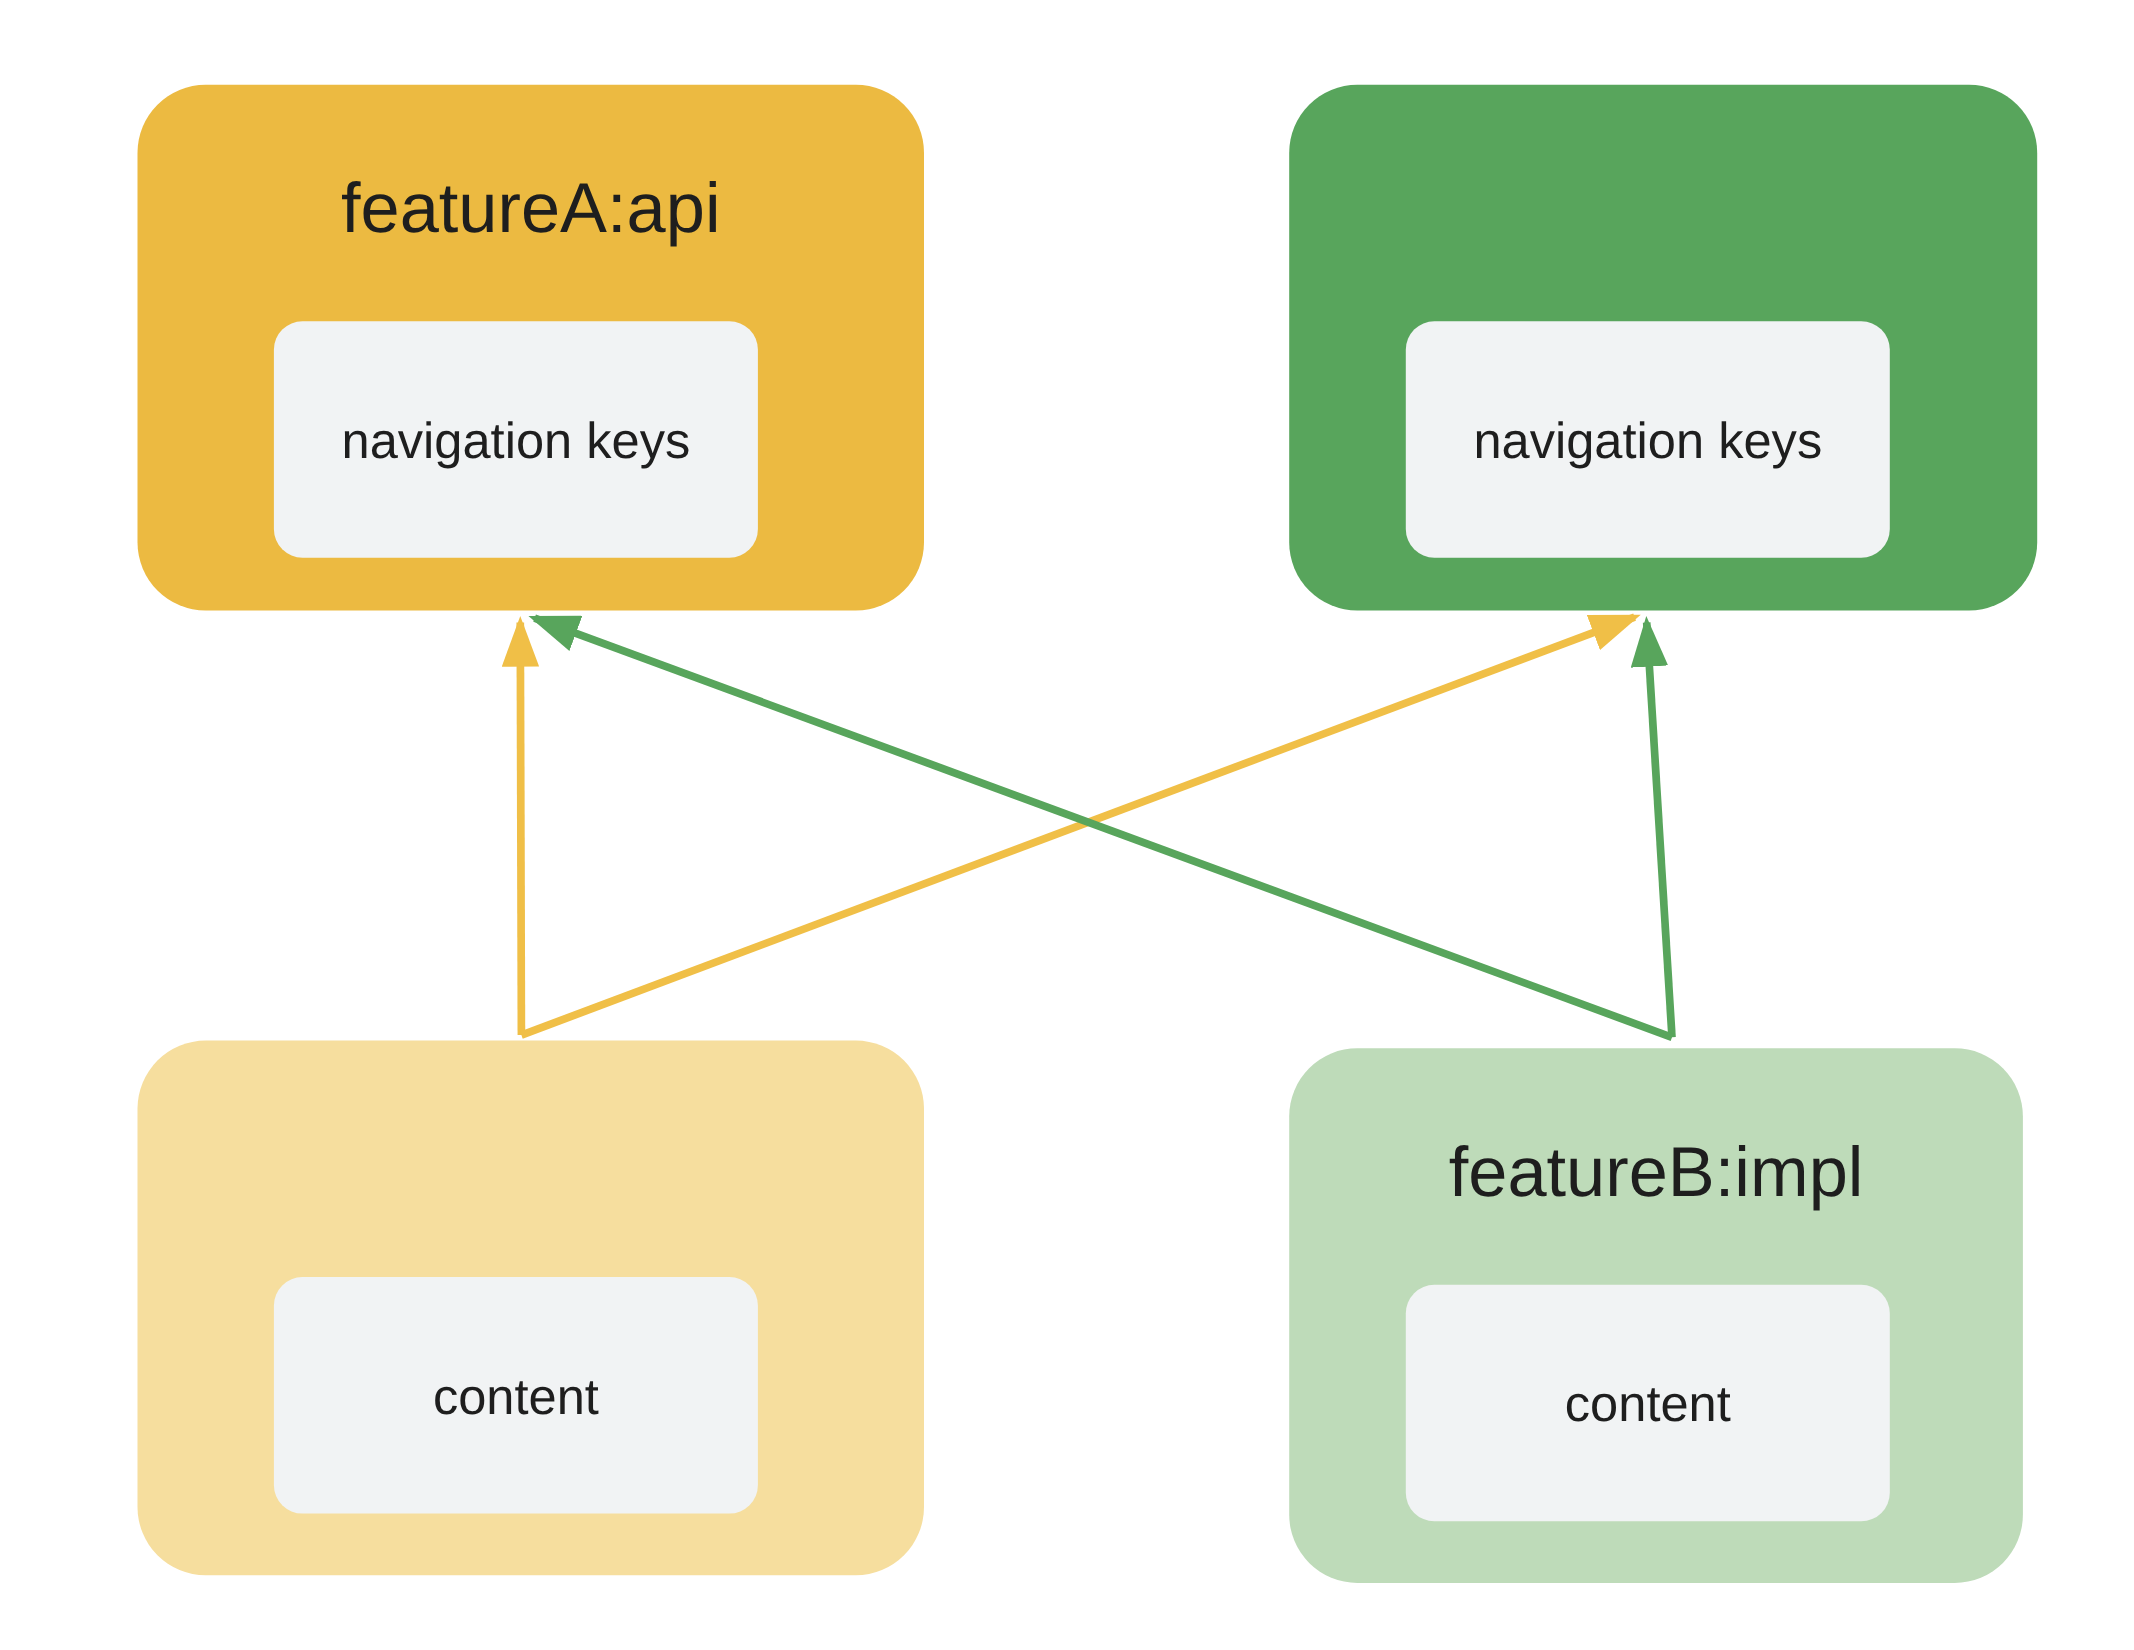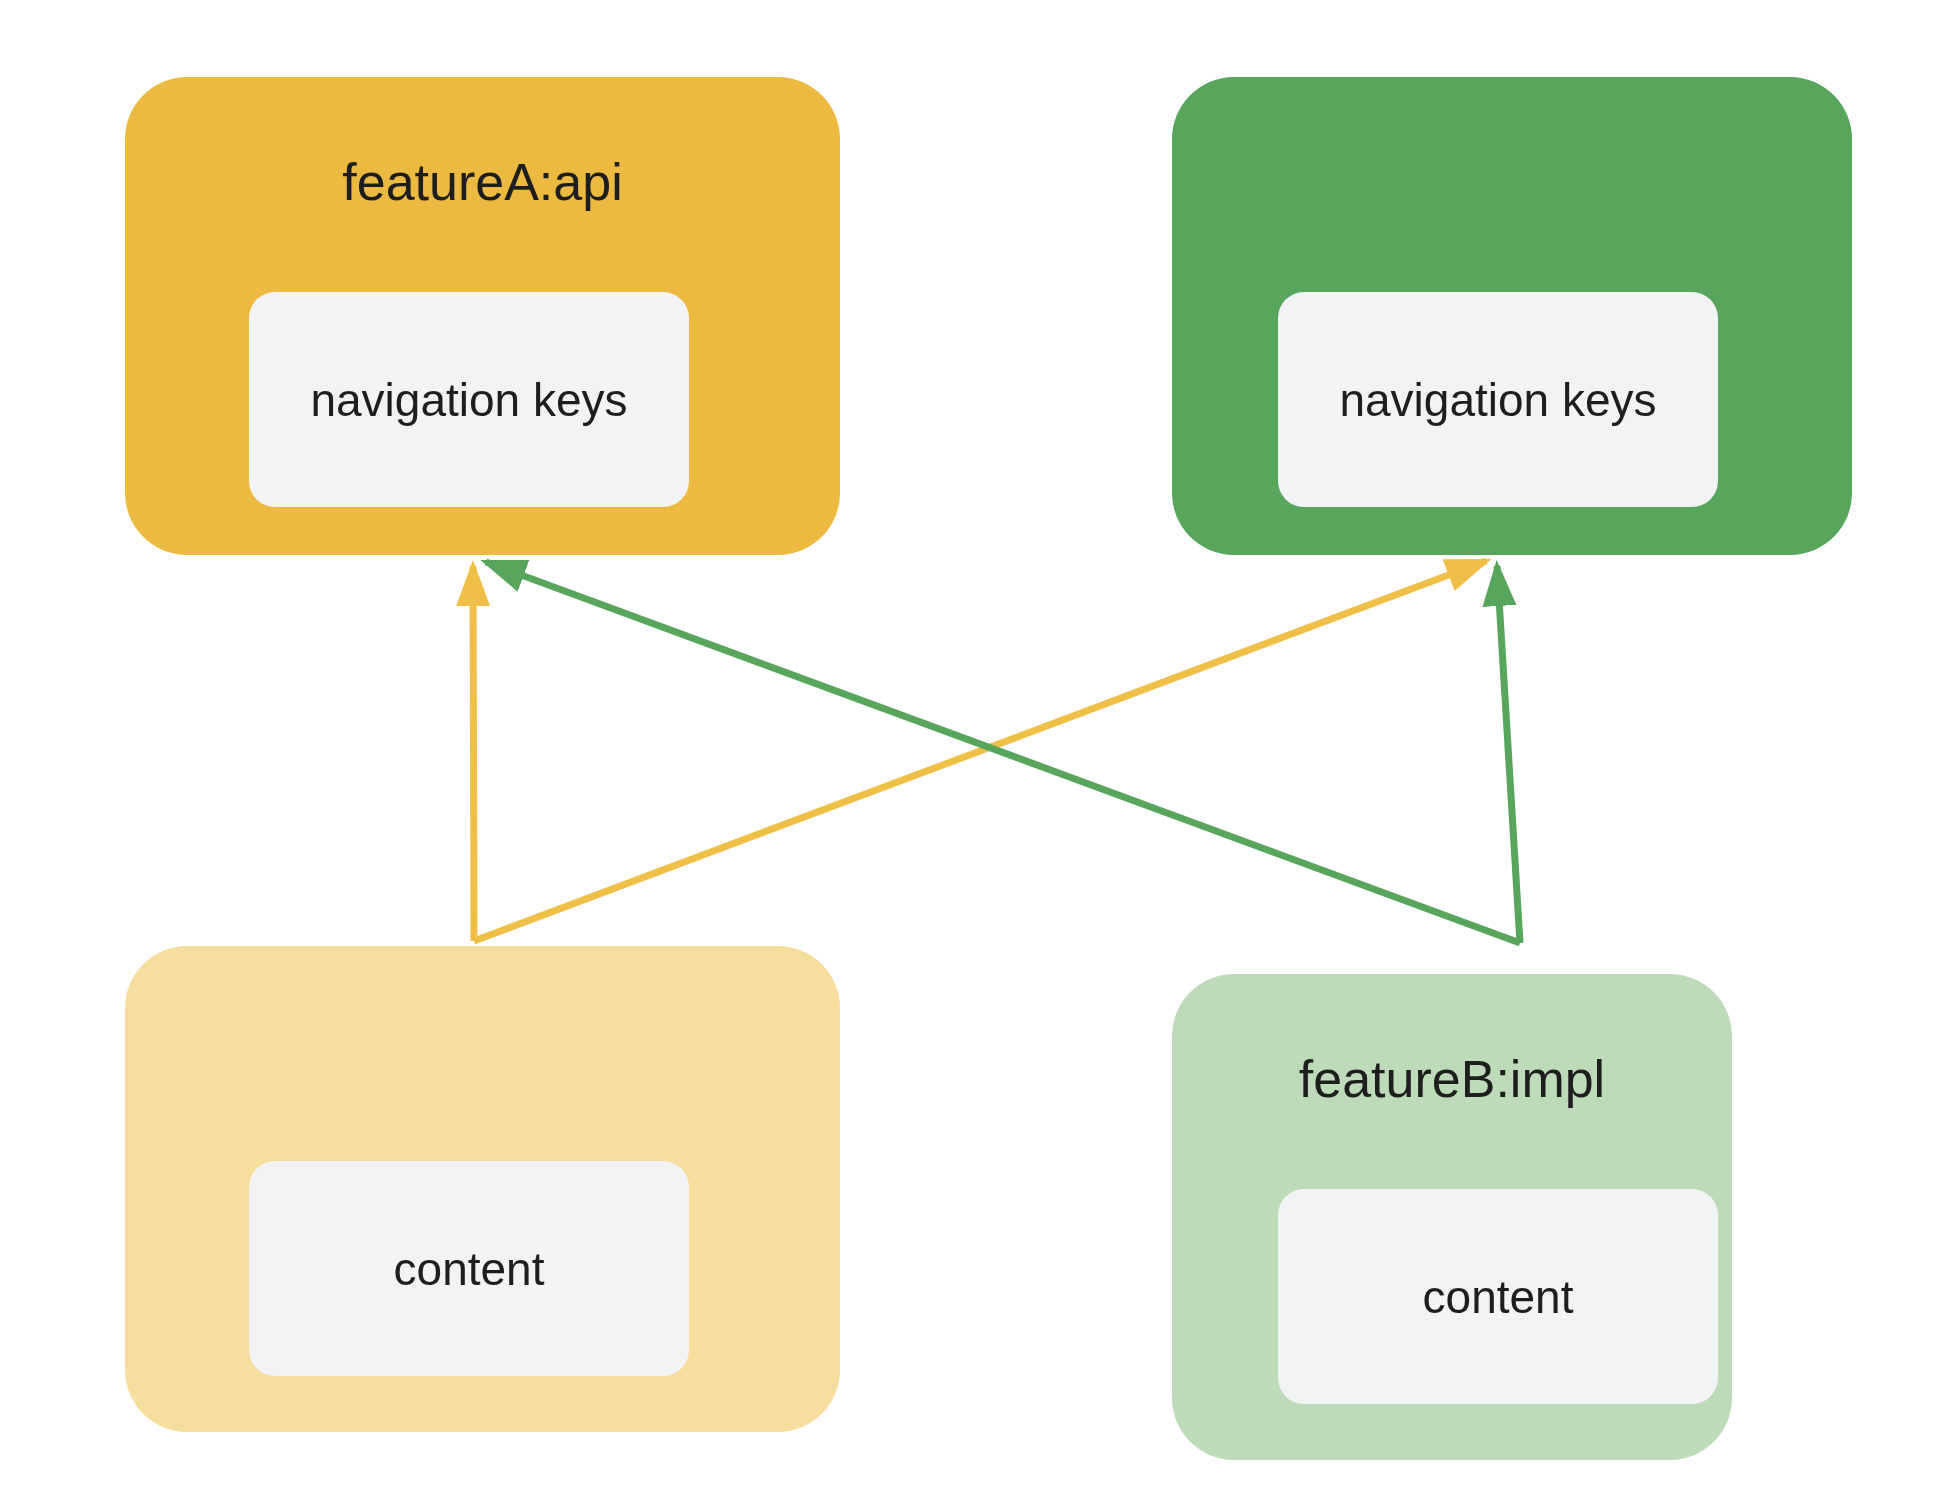--- a/index.html
+++ b/index.html
@@ -5,32 +5,32 @@
   html,body{margin:0;padding:0;background:#ffffff;}
   .canvas{
     position:relative;width:1940px;height:1500px;background:#ffffff;
     font-family:"Liberation Sans",sans-serif;overflow:hidden;
   }
   .edges{position:absolute;left:0;top:0;width:1940px;height:1500px;z-index:2;}
   .edge{stroke-width:7;}
   .node{position:absolute;border-radius:62px;z-index:1;}
   .node-title{
     position:absolute;top:77px;left:0;right:0;text-align:center;
-    font-size:52px;line-height:1.1;color:#1e1e1e;white-space:nowrap;
+    font-size:64px;line-height:1.1;color:#1e1e1e;white-space:nowrap;
   }
   .inner-box{
     position:absolute;top:215px;width:440px;height:215px;border-radius:26px;
     display:flex;align-items:center;justify-content:center;
   }
   .inner-label{font-size:46px;color:#1e1e1e;white-space:nowrap;}
   
   .n-a-api {left:125px; top:77px;  width:715px;height:478px;}
   .n-b-api {left:1172px;top:77px;  width:680px;height:478px;}
   .n-a-impl{left:125px; top:946px; width:715px;height:486px;}
-  .n-b-impl{left:1172px;top:974px; width:560px;height:486px;}
+  .n-b-impl{left:1172px;top:953px; width:667px;height:486px;}
   .n-a-api  .inner-box,.n-a-impl .inner-box{left:124px;}
   .n-b-api  .inner-box,.n-b-impl .inner-box{left:106px;}
 </style>
 </head>
 <body>
 
 <div class="canvas">
 
   <div class="node n-a-api" style="background-color: rgb(236, 186, 65);">
     <div class="node-title">featureA:api</div>

